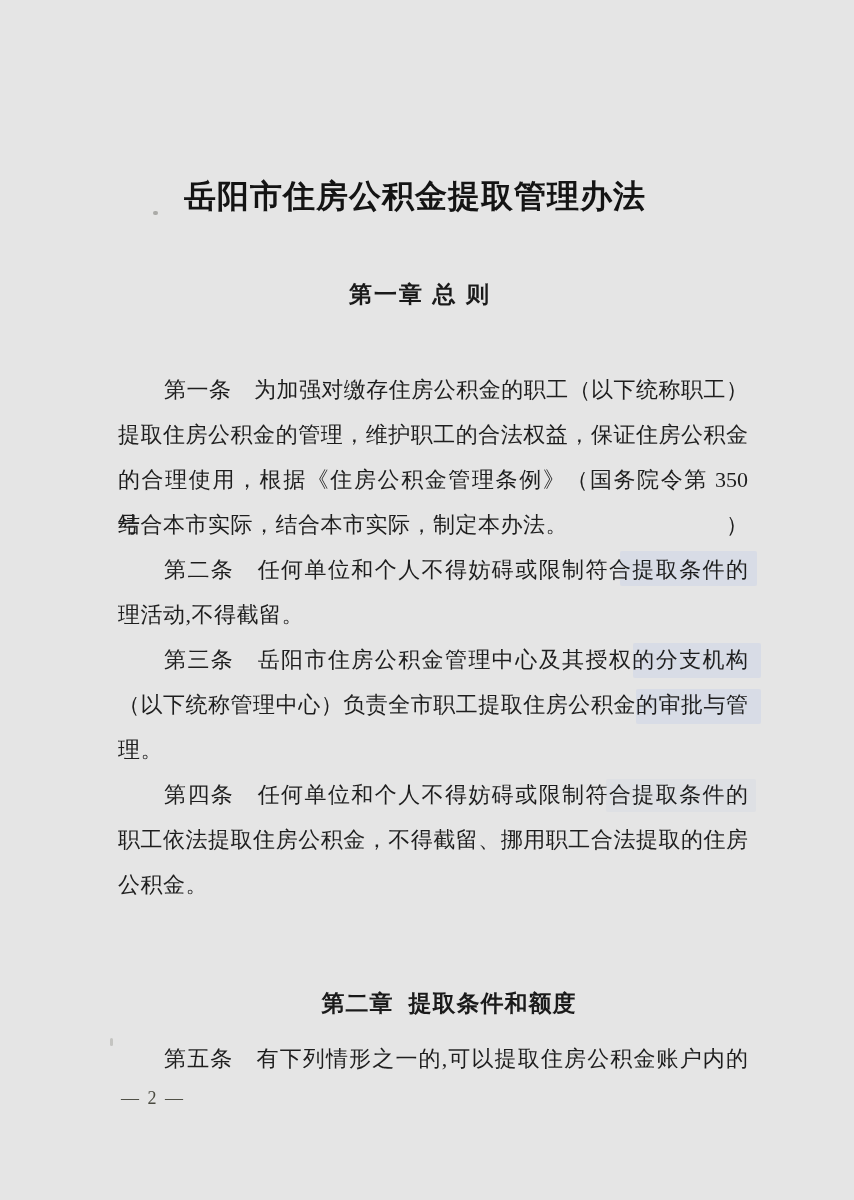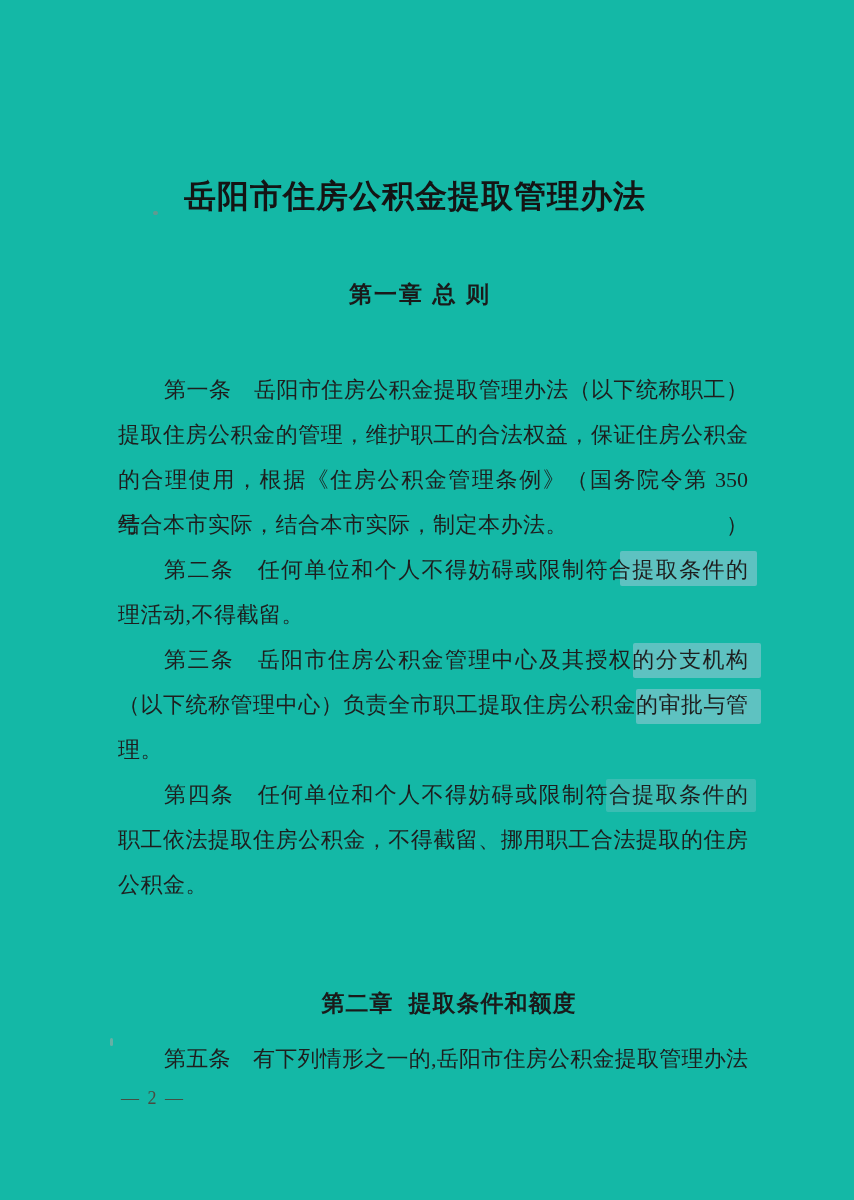--- a/index.html
+++ b/index.html
@@ -4,21 +4,21 @@
 <style>
   html, body { margin: 0; padding: 0; }
   body {
     width: 854px; height: 1200px;
     background: #ffffff;
     font-family: "Liberation Serif", serif;
   }
   .page {
     position: relative;
     width: 854px; height: 1200px;
-    background: #14b8a6;
+    background: #e5e5e5;
     overflow: hidden;
     color: #1c1c1c;
   }
 
   
   .doc-title {
     position: absolute;
     left: 118px; top: 176px; width: 630px;
     text-align: center;
     transform: translateX(-18px);
@@ -106,35 +106,35 @@
   <div class="hl hl-3"></div>
   <div class="hl hl-4"></div>
   <div class="speck speck-1"></div>
   <div class="speck speck-2"></div>
 
   <div class="doc-title">岳阳市住房公积金提取管理办法</div>
 
   <div class="chapter chapter-1">第一章 总 则</div>
 
   <div class="body-block">
-    <div class="body-line indent just">第一条　岳阳市住房公积金提取管理办法（以下统称职工）</div>
+    <div class="body-line indent just">第一条　为加强对缴存住房公积金的职工（以下统称职工）</div>
     <div class="body-line just">提取住房公积金的管理，维护职工的合法权益，保证住房公积金</div>
     <div class="body-line just">的合理使用，根据《住房公积金管理条例》（国务院令第 350 号）</div>
     <div class="body-line">结合本市实际，结合本市实际，制定本办法。</div>
     <div class="body-line indent just">第二条　任何单位和个人不得妨碍或限制符合提取条件的</div>
     <div class="body-line">理活动,不得截留。</div>
     <div class="body-line indent just">第三条　岳阳市住房公积金管理中心及其授权的分支机构</div>
     <div class="body-line just">（以下统称管理中心）负责全市职工提取住房公积金的审批与管</div>
     <div class="body-line">理。</div>
     <div class="body-line indent just">第四条　任何单位和个人不得妨碍或限制符合提取条件的</div>
     <div class="body-line just">职工依法提取住房公积金，不得截留、挪用职工合法提取的住房</div>
     <div class="body-line">公积金。</div>
   </div>
 
   <div class="chapter chapter-2">第二章  提取条件和额度</div>
 
   <div class="article-5-line">
-    <div class="body-line indent just">第五条　有下列情形之一的,岳阳市住房公积金提取管理办法</div>
+    <div class="body-line indent just">第五条　有下列情形之一的,可以提取住房公积金账户内的</div>
   </div>
 
   <div class="footer">— 2 —</div>
 
 </div>
 
 </body></html>

